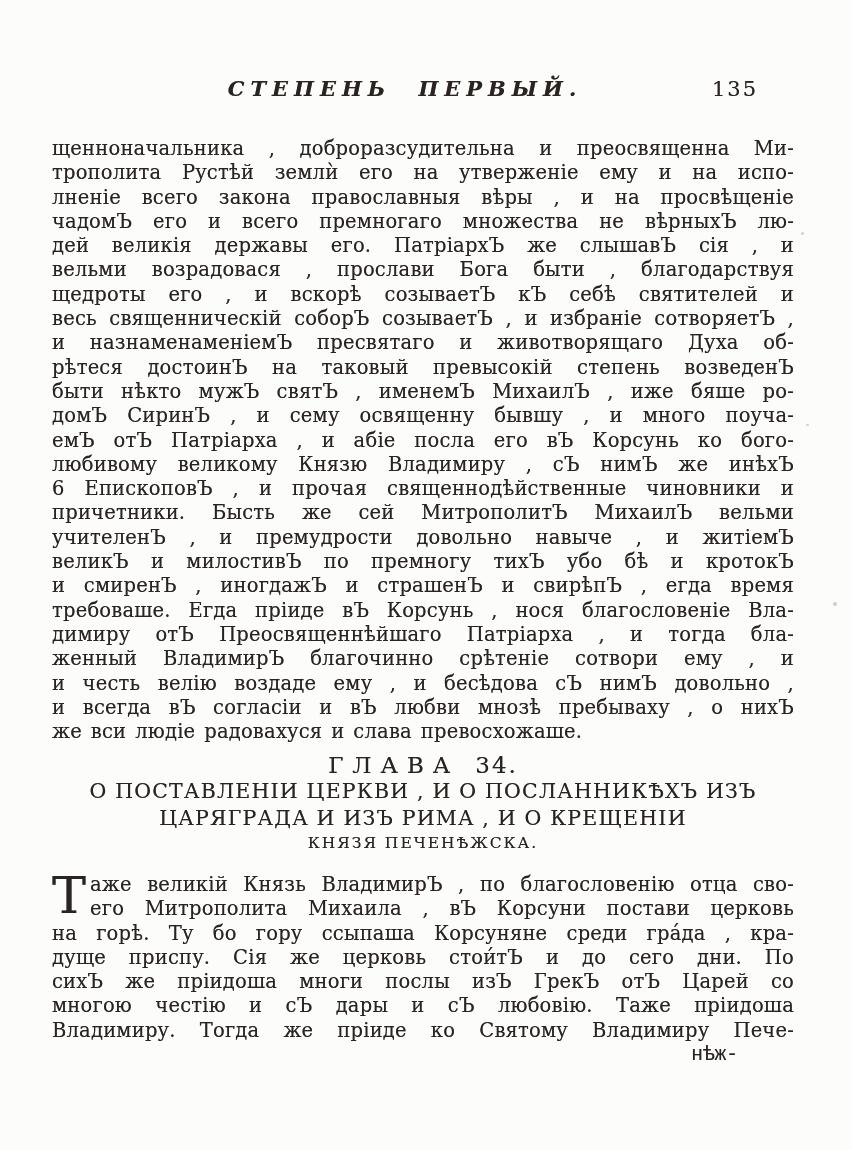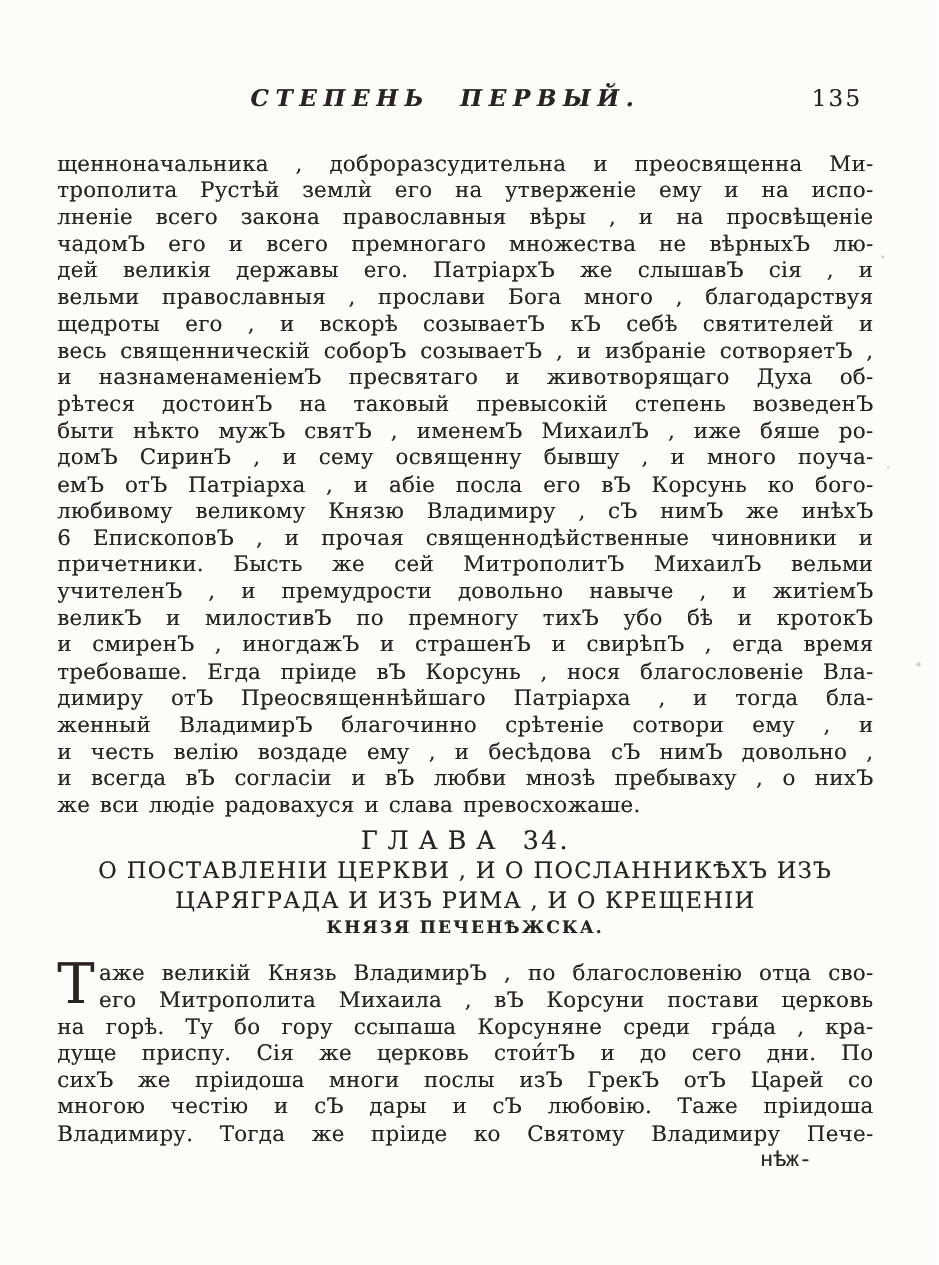--- a/index.html
+++ b/index.html
@@ -18,21 +18,21 @@
   .running-head{
     position:absolute;top:76px;left:52px;width:742px;height:28px;
   }
   .head-title{
     display:block;text-align:center;
     font-style:italic;font-weight:700;
     font-size:21px;letter-spacing:6px;word-spacing:14px;
     transform:translateX(-18px);
   }
   .page-number{
-    position:absolute;right:10px;top:1px;
+    position:absolute;right:36px;top:1px;
     font-size:21px;letter-spacing:2px;font-weight:500;
   }
 
   
   .textcol{
     position:absolute;left:52px;width:742px;
     font-size:19.5px;line-height:24.3px;
     word-spacing:2.5px;letter-spacing:.2px;margin-top:17px;
   }
   .para1{top:120px;}
@@ -57,21 +57,21 @@
     position:absolute;top:752px;left:52px;width:742px;
     text-align:center;
   }
   .glava-line{font-size:23px;line-height:26px;}
   .glava-label{letter-spacing:9px;font-weight:500;}
   .glava-number{margin-left:16px;letter-spacing:2px;}
   .ch-title-1,.ch-title-2{
     font-size:20.5px;line-height:27px;letter-spacing:1.2px;font-weight:500;
   }
   .ch-title-3{
-    font-size:15.5px;line-height:22px;letter-spacing:2px;font-weight:700;
+    font-size:15.5px;line-height:22px;letter-spacing:2px;font-weight:400;
   }
 
   
   .catchword-row{
     position:absolute;top:1043px;left:52px;width:742px;
     box-sizing:border-box;padding-right:56px;
     text-align:right;font-size:19.5px;line-height:24px;font-family:Liberation Mono, monospace;
   }
 
   
@@ -90,21 +90,21 @@
     <span class="head-title">СТЕПЕНЬ ПЕРВЫЙ.</span>
     <span class="page-number">135</span>
   </div>
 
   <div class="textcol para1">
       <div class="line">щенноначальника , доброразсудительна и преосвященна Ми-</div>
       <div class="line">трополита Рустѣй землѝ его на утверженіе ему и на испо-</div>
       <div class="line">лненіе всего закона православныя вѣры , и на просвѣщеніе</div>
       <div class="line">чадомЪ его и всего премногаго множества не вѣрныхЪ лю-</div>
       <div class="line">дей великія державы его. ПатріархЪ же слышавЪ сія , и</div>
-      <div class="line">вельми православныя , прослави Бога много , благодарствуя</div>
+      <div class="line">вельми возрадовася , прослави Бога быти , благодарствуя</div>
       <div class="line">щедроты его , и вскорѣ созываетЪ кЪ себѣ святителей и</div>
       <div class="line">весь священническій соборЪ созываетЪ , и избраніе сотворяетЪ ,</div>
       <div class="line">и назнаменаменіемЪ пресвятаго и животворящаго Духа об-</div>
       <div class="line">рѣтеся достоинЪ на таковый превысокій степень возведенЪ</div>
       <div class="line">быти нѣкто мужЪ святЪ , именемЪ МихаилЪ , иже бяше ро-</div>
       <div class="line">домЪ СиринЪ , и сему освященну бывшу , и много поуча-</div>
       <div class="line">емЪ отЪ Патріарха , и абіе посла его вЪ Корсунь ко бого-</div>
       <div class="line">любивому великому Князю Владимиру , сЪ нимЪ же инѣхЪ</div>
       <div class="line">6 ЕпископовЪ , и прочая священнодѣйственные чиновники и</div>
       <div class="line">причетники. Бысть же сей МитрополитЪ МихаилЪ вельми</div>

